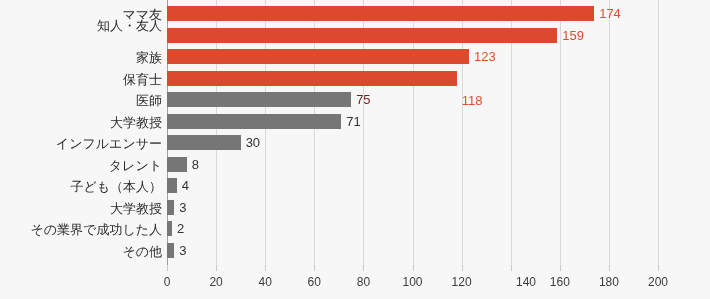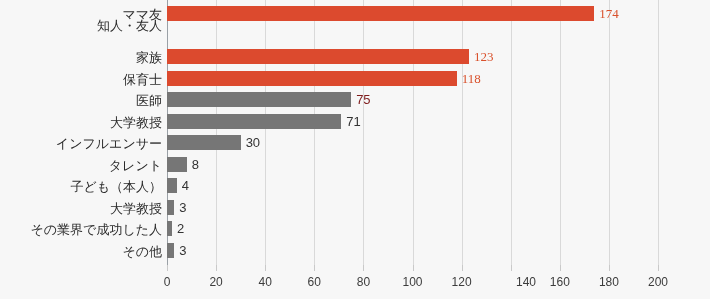--- a/index.html
+++ b/index.html
@@ -84,21 +84,21 @@
   .bar.hi { background: #dc4a2e; }
   .bar.lo { background: #767676; }
 
   .val-label {
     position: absolute;
     top: -1px;
     font-size: 13px;
     line-height: 17px;
     white-space: nowrap;
   }
-  .val-label.hi { color: #d9512c; font-family: Liberation Serif, serif; }
+  .val-label.hi { color: #d9512c; }
   .val-label.lo { color: #333333; }
 
   
   #x-axis {
     position: absolute;
     left: 167px;
     top: 265px;
     width: 491px;
     height: 34px;
   }
@@ -147,27 +147,31 @@
       <div class="gridline" style="left: 245.5px;"></div>
       <div class="gridline" style="left: 294.6px;"></div>
       <div class="gridline" style="left: 343.7px;"></div>
       <div class="gridline" style="left: 392.8px;"></div>
       <div class="gridline" style="left: 441.9px;"></div>
       <div class="gridline" style="left: 491px;"></div>
       <div class="row" style="top: 6px;">
         <div class="bar hi" style="width: 427.17px; background: rgb(220, 74, 46);"></div>
         <span class="val-label hi" style="left: 432.17px; color: rgb(217, 81, 44);">174</span>
       </div>
+      <div class="row" style="top: 27.5px;">
+        <div class="bar hi" style="width: 390.345px; background: rgb(220, 74, 46);"></div>
+        <span class="val-label hi" style="left: 395.345px; color: rgb(217, 81, 44);">159</span>
+      </div>
       <div class="row" style="top: 49px;">
         <div class="bar hi" style="width: 301.965px; background: rgb(220, 74, 46);"></div>
         <span class="val-label hi" style="left: 306.965px; color: rgb(217, 81, 44);">123</span>
       </div>
       <div class="row" style="top: 70.5px;">
         <div class="bar hi" style="width: 289.69px; background: rgb(220, 74, 46);"></div>
-        <span class="val-label hi" style="left: 294.69px; color: rgb(217, 81, 44);">118</span>
+        <span class="val-label hi" style="left: 294.69px; color: rgb(217, 81, 44); margin-top: 22px;">118</span>
       </div>
       <div class="row" style="top: 92px;">
         <div class="bar lo" style="width: 184.125px; background: rgb(118, 118, 118);"></div>
         <span class="val-label lo" style="left: 189.125px; color: #7f1d1d;">75</span>
       </div>
       <div class="row" style="top: 113.5px;">
         <div class="bar lo" style="width: 174.305px; background: rgb(118, 118, 118);"></div>
         <span class="val-label lo" style="left: 179.305px; color: rgb(51, 51, 51);">71</span>
       </div>
       <div class="row" style="top: 135px;">

